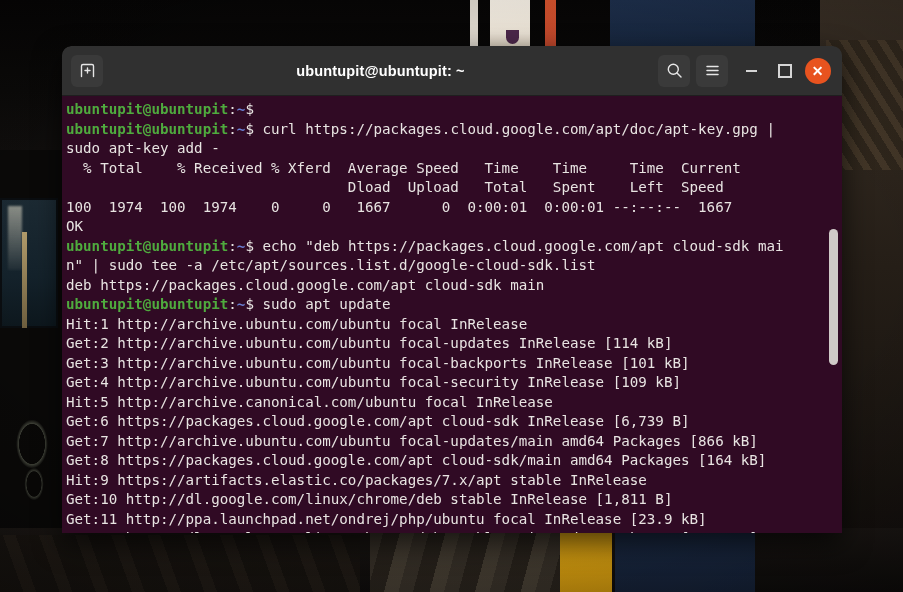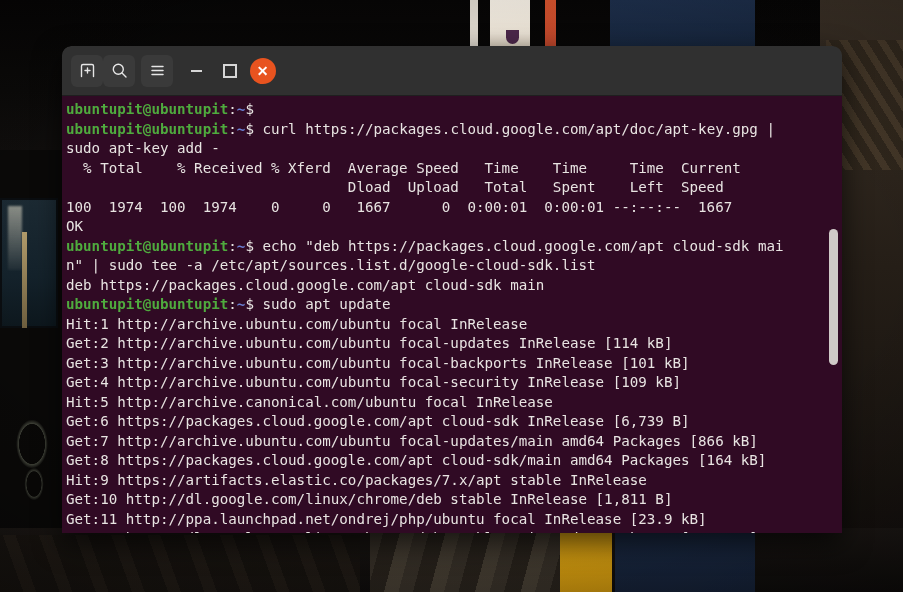--- a/index.html
+++ b/index.html
@@ -261,20 +261,21 @@
 
   <div id="titlebar">
 
     <div class="tb-btn flat">
       <svg width="17" height="17" viewBox="0 0 17 17">
         <path d="M2.5 14.5 V4 a1.5 1.5 0 0 1 1.5-1.5 h9 A1.5 1.5 0 0 1 14.5 4 v10.5" fill="none" stroke="#e6e6e6" stroke-width="1.4" stroke-linecap="round"></path>
         <path d="M8.5 6 v5 M6 8.5 h5" stroke="#e6e6e6" stroke-width="1.4" stroke-linecap="round"></path>
       </svg>
     </div>
 
+    <div id="title-text">ubuntupit@ubuntupit: ~</div>
 
     <div id="win-controls">
 
       <div class="tb-btn flat">
         <svg width="17" height="17" viewBox="0 0 17 17">
           <circle cx="7.3" cy="7.3" r="5" fill="none" stroke="#e6e6e6" stroke-width="1.4"></circle>
           <path d="M11 11 L15 15" stroke="#e6e6e6" stroke-width="1.4" stroke-linecap="round"></path>
         </svg>
       </div>
 

